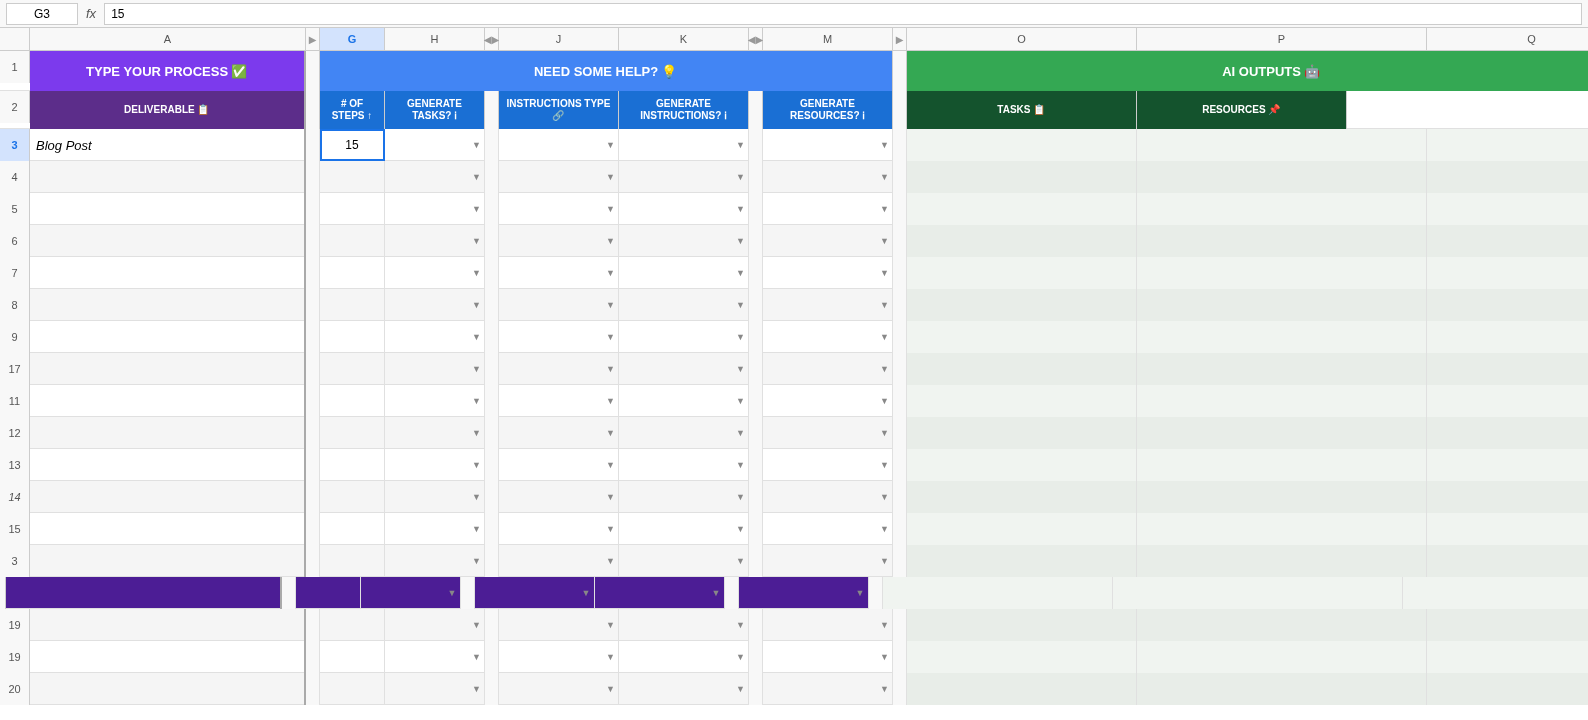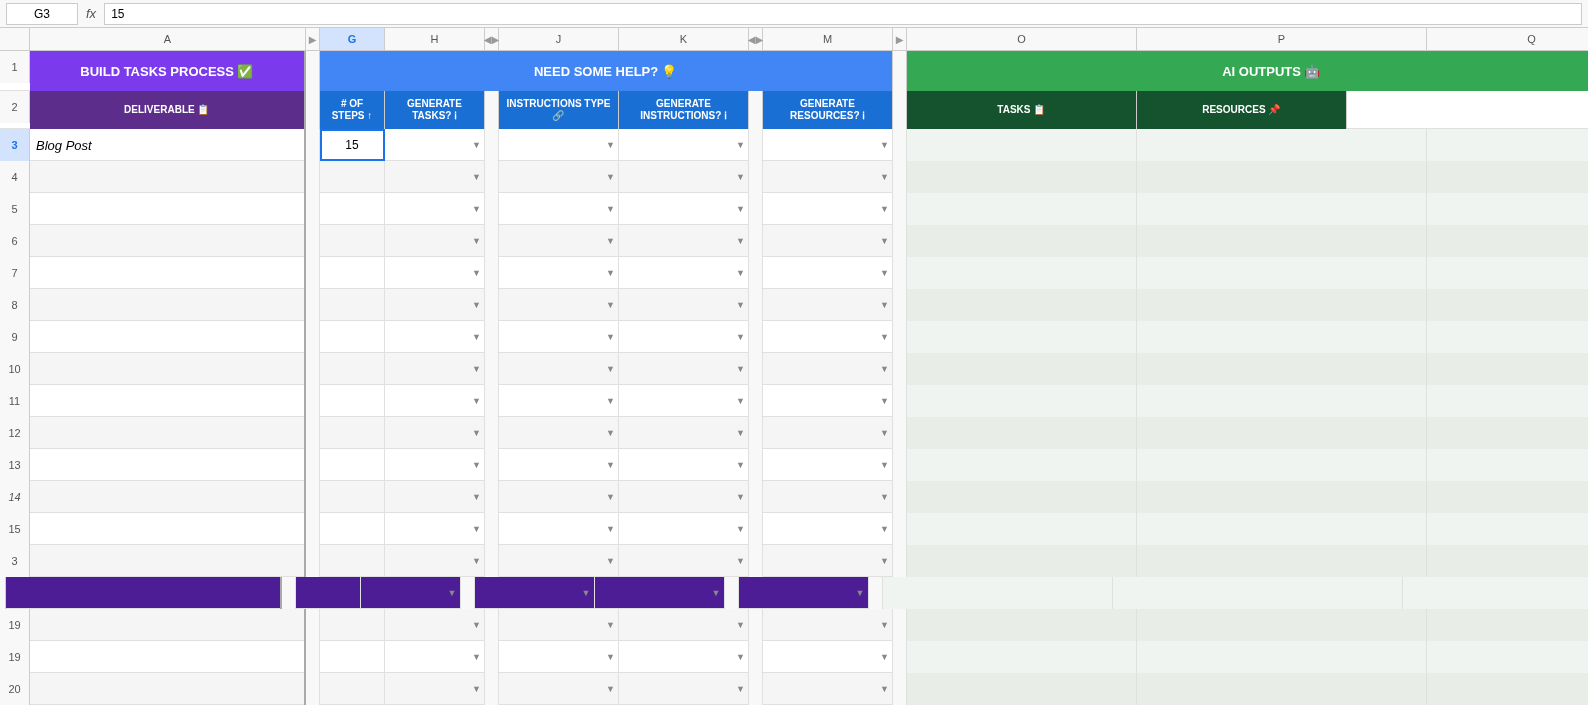--- a/index.html
+++ b/index.html
@@ -286,21 +286,21 @@
     <div class="col-header w-col-q">
       <span>Q</span>
 
     </div>
   </div>
 
   <div class="grid-row header-row-1" style="height:40px;">
     <div class="row-num">1</div>
 
     <div class="header-cell-build w-col-a freeze-border">
-      <span>BUILD TASKS PROCESS ✅</span>
+      <span>TYPE YOUR PROCESS ✅</span>
     </div>
 
     <div style="width:14px;min-width:14px;height:40px;border-right:1px solid #ccc;background:#f8f8f8;"></div>
 
     <div class="header-cell-help" style="width: calc(65px + 100px + 14px + 120px + 130px + 14px + 130px); min-width: calc(65px + 100px + 14px + 120px + 130px + 14px + 130px);">
       <span>NEED SOME HELP? 💡</span>
     </div>
 
     <div style="width:14px;min-width:14px;height:40px;border-right:1px solid #ccc;background:#f8f8f8;"></div>
 
@@ -636,21 +636,21 @@
 
     <div style="width:14px;min-width:14px;height:32px;border-right:1px solid #e0e0e0;background:#f8f8f8;"></div>
 
     <div class="data-cell w-col-o" style="background:#f0f4f0"></div>
 
     <div class="data-cell w-col-p" style="background:#f0f4f0"></div>
 
     <div class="data-cell w-col-q" style="background:#f0f4f0"></div>
   </div>
       <div class="grid-row" style="height: 32px; background: rgb(245, 245, 245);">
-    <div class="row-num">10</div>
+    <div class="row-num">17</div>
 
     <div class="data-cell w-col-a freeze-border" style="font-style:normal; font-size:13px; font-weight:normal">
       
     </div>
 
     <div style="width:14px;min-width:14px;height:32px;border-right:1px solid #e0e0e0;background:#f8f8f8;"></div>
 
     <div class="data-cell center w-col-g ">
       
     </div>

